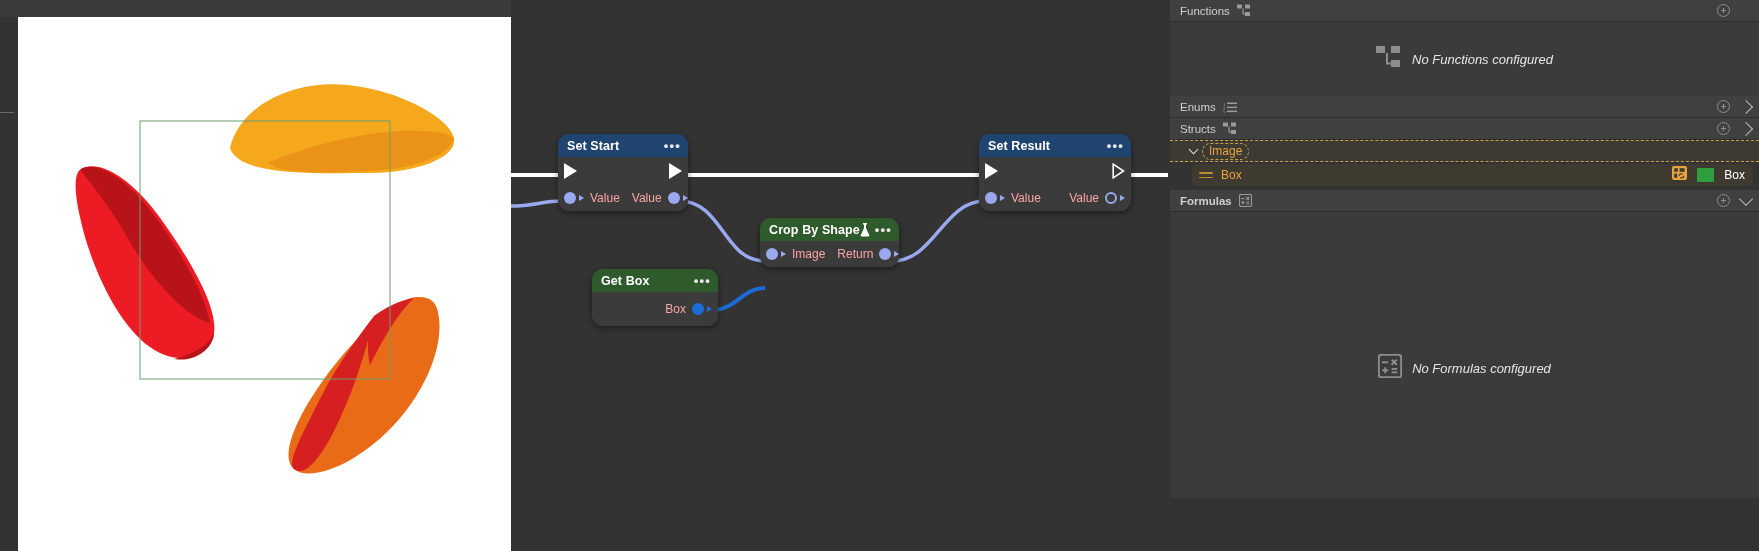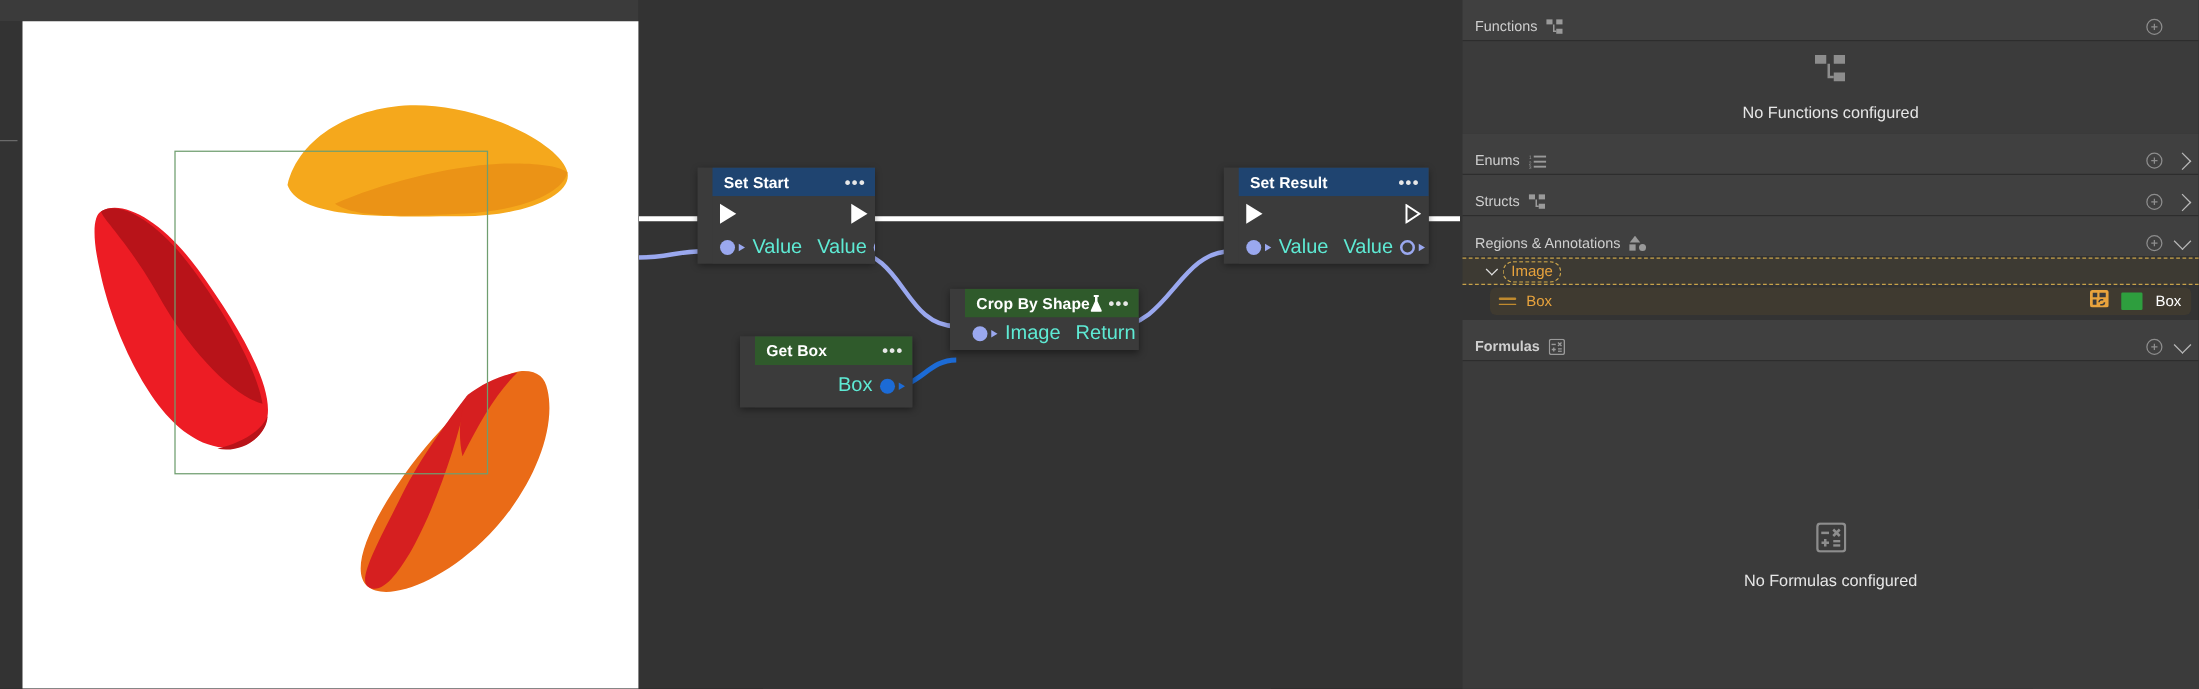--- a/index.html
+++ b/index.html
@@ -18,61 +18,61 @@
   .viewer-gutter-tick{position:absolute;left:0;top:95px;width:14px;height:1px;background:#6a6a6a;}
   .canvas{position:absolute;left:18px;top:17px;width:493px;height:534px;background:#ffffff;overflow:hidden;}
   .canvas svg{display:block;}
   .roi-rect{fill:none;stroke:#6f9e6f;stroke-width:1;}
 
   
   .graph{position:absolute;left:511px;top:0;width:657px;height:551px;background:#333333;overflow:hidden;}
 
   .wire-layer{position:absolute;left:0;top:0;width:657px;height:551px;pointer-events:none;}
 
-  .node{position:absolute;border-radius:0;background:#3b3b3b;
-        box-shadow:0 2px 6px rgba(0,0,0,.45);overflow:hidden;padding-left:12px;}
+  .node{position:absolute;border-radius:11px;background:#3b3b3b;
+        box-shadow:0 2px 6px rgba(0,0,0,.45);overflow:hidden;}
   .node-header{height:23px;display:flex;align-items:center;padding:0 7px 0 9px;}
   .node-header .title{font-size:12.5px;color:#ffffff;font-weight:bold;letter-spacing:.1px;flex:1;white-space:nowrap;}
   .node-header .hdr-icon{width:14px;height:16px;margin-right:4px;display:flex;align-items:center;justify-content:center;}
   .node-header .dots{color:#e8e8e8;font-size:13px;letter-spacing:1.2px;line-height:8px;font-weight:bold;}
   .hdr-blue{background:#1f4470;}
   .hdr-green{background:#2f5a2b;}
   .node-body{background:#3b3b3b;position:relative;}
 
   .exec-row{height:28px;display:flex;align-items:center;justify-content:space-between;padding:0 6px;}
   .exec-tri{width:0;height:0;border-left:13px solid #ffffff;border-top:8px solid transparent;border-bottom:8px solid transparent;}
   .exec-tri-hollow{width:13px;height:16px;}
 
   .pin-row{height:26px;display:flex;align-items:center;padding:0 6px;gap:6px;}
   .pin-dot{width:12px;height:12px;border-radius:50%;background:#9aa8ef;flex:none;}
   .pin-dot.white{background:#ffffff;}
   .pin-dot.hollow{background:transparent;border:2px solid #9aa8ef;box-sizing:border-box;}
   .pin-arrow{width:0;height:0;border-left:5px solid #9aa8ef;border-top:3.5px solid transparent;border-bottom:3.5px solid transparent;margin-left:-3px;flex:none;}
   .pin-arrow.white{border-left-color:#ffffff;}
-  .pin-label{font-size:16px;color:#5eead4;white-space:nowrap;}
+  .pin-label{font-size:12px;color:#fca5a5;white-space:nowrap;}
   .spacer{flex:1;}
 
   
   .panel{position:absolute;left:1168px;top:0;width:591px;height:551px;background:#333333;}
   .panel-inner{position:absolute;left:2px;top:0;width:589px;height:551px;}
 
   .sec-header{height:21px;display:flex;align-items:center;background:#404040;
-              border-bottom:1px solid #2d2d2d;padding:11px 8px 0 10px;}
+              border-bottom:1px solid #2d2d2d;padding:0 8px 0 10px;}
   .sec-header .sec-title{font-size:11.5px;color:#cfcfcf;white-space:nowrap;}
   .sec-header .sec-icon{margin-left:7px;display:flex;align-items:center;}
   .sec-header .sec-actions{margin-left:auto;display:flex;align-items:center;gap:11px;}
   .circ-plus{width:13px;height:13px;border-radius:50%;border:1.5px solid #8d8d8d;position:relative;box-sizing:border-box;}
   .circ-plus:before,.circ-plus:after{content:"";position:absolute;background:#8d8d8d;}
   .circ-plus:before{left:2.5px;top:4.7px;width:5.5px;height:1.4px;}
   .circ-plus:after{top:2.5px;left:4.7px;height:5.5px;width:1.4px;}
   .chev{width:9px;height:9px;border-right:1.6px solid #b9b9b9;border-bottom:1.6px solid #b9b9b9;}
   .chev.right{transform:rotate(-45deg);}
   .chev.down{transform:rotate(45deg);margin-bottom:4px;}
 
-  .empty-area{background:#3b3b3b;display:flex;flex-direction:column;align-items:center;justify-content:center;gap:10px;}
+  .empty-area{background:#3b3b3b;display:flex;flex-direction:row;align-items:center;justify-content:center;gap:10px;font-style:italic;}
   .empty-label{font-size:13px;color:#e6e6e6;}
 
   .tree-row{height:20px;display:flex;align-items:center;padding-left:18px;}
   .tree-row.image-row{background:#3d3a33;border-top:1px dashed #c8a24a;border-bottom:1px dashed #c8a24a;}
   .tree-caret{width:11px;height:11px;margin-right:3px;display:flex;align-items:center;justify-content:center;}
   .tree-caret i{width:6px;height:6px;border-right:1.6px solid #e0e0e0;border-bottom:1.6px solid #e0e0e0;transform:rotate(45deg);margin-bottom:3px;display:block;}
   .dashed-pill{border:1px dashed #c8a24a;border-radius:9px;padding:0 6px;height:15px;display:flex;align-items:center;}
   .tree-label{font-size:12px;color:#e8a33d;white-space:nowrap;}
   .box-row{height:22px;margin:2px 6px 0 22px;border-radius:5px;background:#3f3a30;display:flex;align-items:center;padding:0 8px 0 7px;}
   .eq-icon{width:14px;height:10px;display:flex;flex-direction:column;justify-content:center;gap:3px;margin-right:8px;}
@@ -145,21 +145,21 @@
           <span class="pin-arrow"></span>
           <span class="pin-label">Value</span>
           <span class="spacer"></span>
           <span class="pin-label">Value</span>
           <span class="pin-dot"></span>
           <span class="pin-arrow"></span>
         </div>
       </div>
     </div>
 
-    <div class="node" style="left:249px;top:218px;width:139px;margin-top:13px;">
+    <div class="node" style="left:249px;top:218px;width:139px;">
       <div class="node-header hdr-green">
         <span class="title">Crop By Shape</span>
         <span class="hdr-icon">
           <svg width="10" height="14" viewBox="0 0 10 14">
             <path d="M4 1 L4 5 L0.7 12.2 C0.4 13, 0.9 13.4, 1.6 13.4 L8.4 13.4 C9.1 13.4, 9.6 13, 9.3 12.2 L6 5 L6 1 Z" fill="#ffffff"></path>
             <rect x="3" y="0" width="4" height="1.6" fill="#ffffff"></rect>
           </svg>
         </span>
         <span class="dots">•••</span>
       </div>
@@ -274,34 +274,20 @@
             <rect x="8" y="8" width="5" height="4" fill="#9a9a9a"></rect>
             <path d="M6 4.5 L6 10 L8 10" stroke="#9a9a9a" stroke-width="1.2" fill="none"></path>
           </svg>
         </span>
         <span class="sec-actions">
           <span class="circ-plus"></span>
           <span class="chev right"></span>
         </span>
       </div>
 
-      <div class="sec-header">
-        <span class="sec-title">Regions &amp; Annotations</span>
-        <span class="sec-icon">
-          <svg width="15" height="13" viewBox="0 0 15 13">
-            <path d="M5 0.5 L9.2 6 L0.8 6 Z" fill="#9a9a9a"></path>
-            <rect x="0.5" y="7.5" width="5" height="5" fill="#9a9a9a"></rect>
-            <circle cx="11" cy="10" r="2.8" fill="#9a9a9a"></circle>
-          </svg>
-        </span>
-        <span class="sec-actions">
-          <span class="circ-plus"></span>
-          <span class="chev down"></span>
-        </span>
-      </div>
 
       <div class="tree-row image-row">
         <span class="tree-caret">
             <i></i>
           </span>
         <span class="dashed-pill">
           <span class="tree-label">Image</span>
         </span>
       </div>
 

